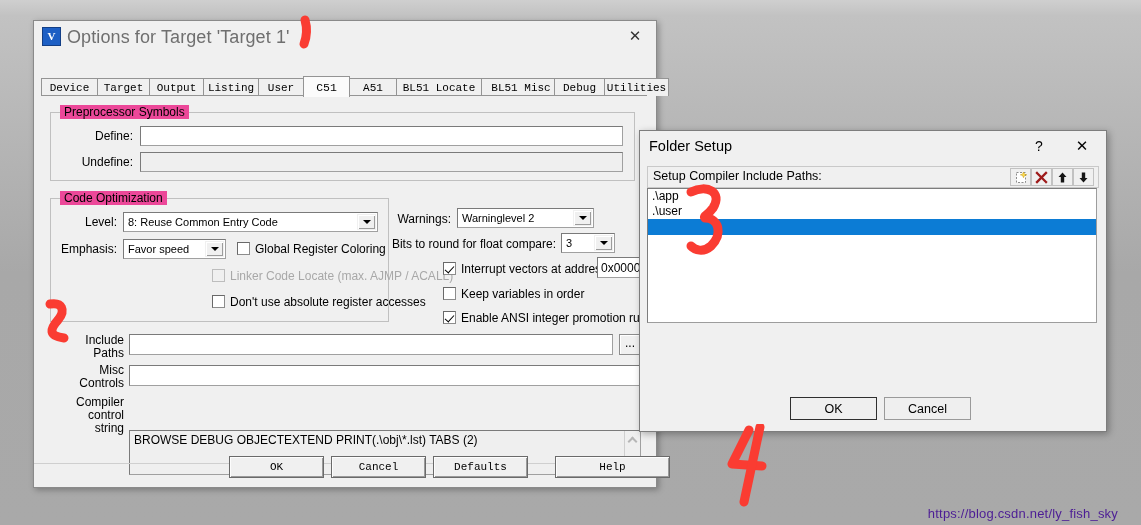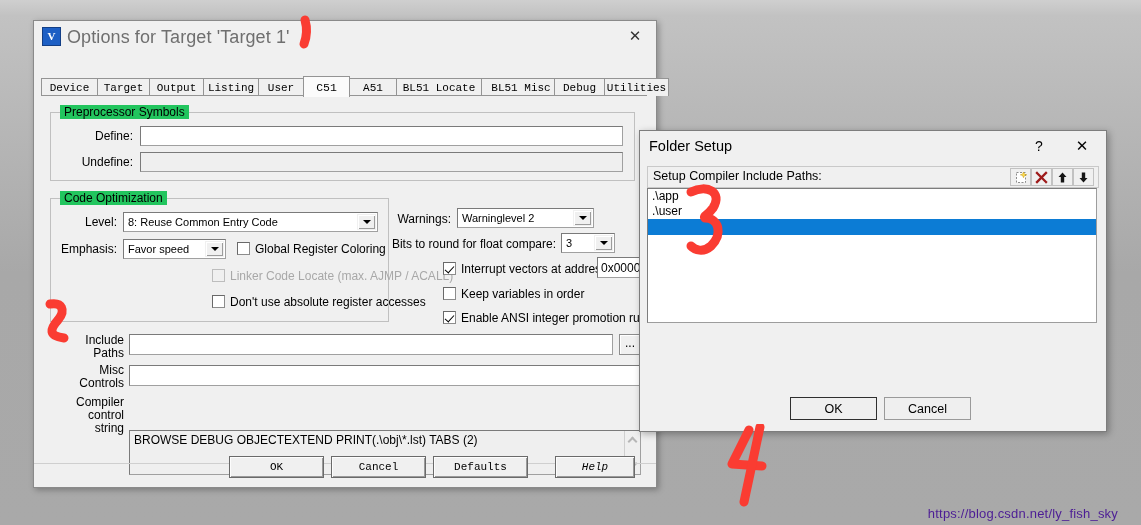--- a/index.html
+++ b/index.html
@@ -55,21 +55,21 @@
     z-index:3;font-size:11.5px;
   }
   #tab-underline{position:absolute;left:7px;top:74px;width:606px;height:1px;background:#949494;}
 
   
   #options-body{position:absolute;left:7px;top:75px;width:606px;height:360px;background:#f0f0f0;}
 
   
   .group{position:absolute;border:1px solid #c0c0c0;}
   .group-title{
-    position:absolute;top:-8px;left:9px;background:#22c55e;
+    position:absolute;top:-8px;left:9px;background:#ec4899;
     padding:0 4px;font-size:12px;color:#000;white-space:nowrap;
   }
   .lbl{position:absolute;font-size:12px;color:#000;white-space:nowrap;}
   .lbl.right{text-align:right;}
 
   .txt{
     position:absolute;box-sizing:border-box;background:#fff;
     border:1px solid #a0a0a0;border-top-color:#7a7a7a;border-left-color:#7a7a7a;
     font-size:12px;color:#000;padding:1px 3px;line-height:17px;
   }
@@ -320,21 +320,21 @@
         <div class="chev up"></div>
         <div class="chev dn"></div>
       </div>
     </div>
   </div>
 
   <div id="options-footer-sep"></div>
   <div class="btn-classic" style="left:195px;top:435px;width:95px;">OK</div>
   <div class="btn-classic" style="left:297px;top:435px;width:95px;">Cancel</div>
   <div class="btn-classic" style="left:399px;top:435px;width:95px;">Defaults</div>
-  <div class="btn-classic" style="left:521px;top:435px;width:80px;font-style:italic;">Help</div>
+  <div class="btn-classic" style="left:521px;top:435px;width:115px;">Help</div>
 </div>
 
 <div id="folder-dialog">
   <div id="folder-titlebar">
     <div id="folder-title">Folder Setup</div>
     <div id="folder-help">?</div>
     <div id="folder-close">✕</div>
   </div>
 
   <div id="folder-barrow">

